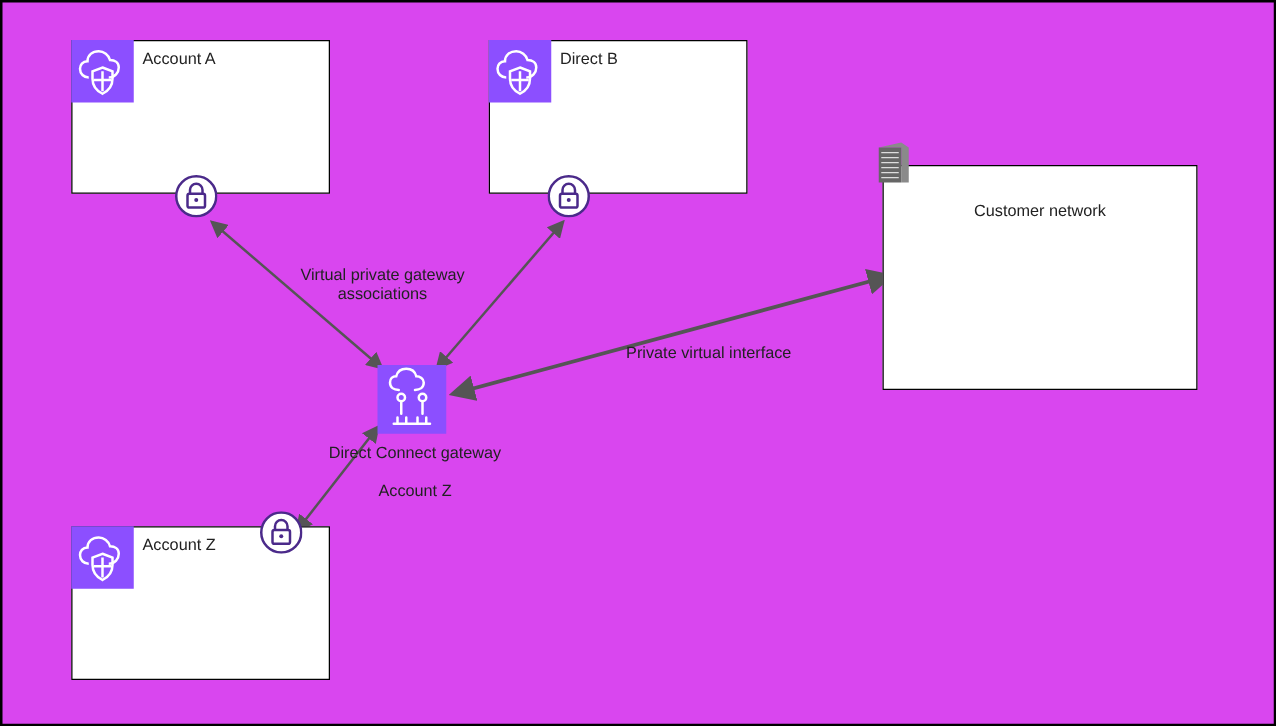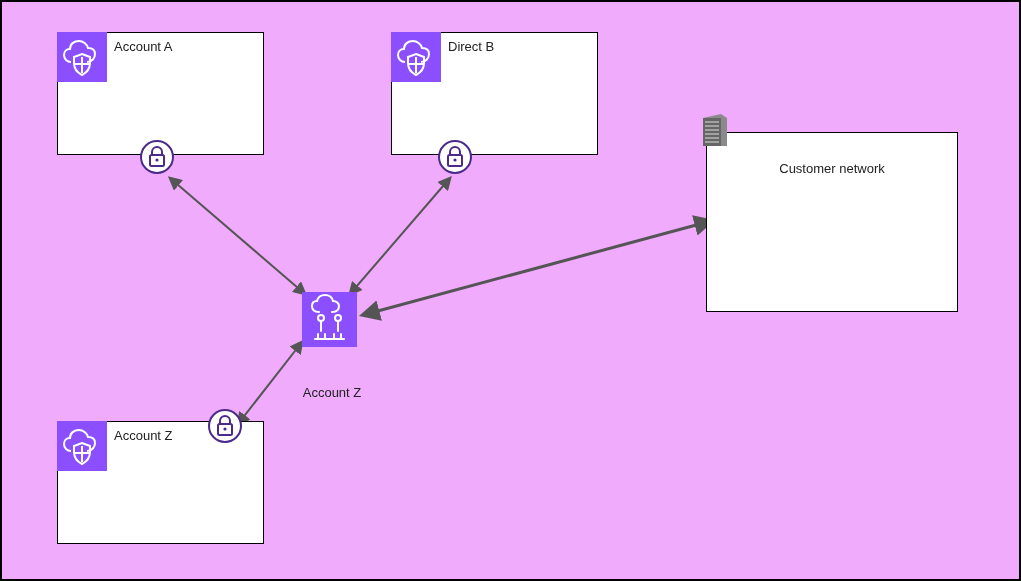--- a/index.html
+++ b/index.html
@@ -1,16 +1,16 @@
 <!DOCTYPE html>
 <html><head>
 <meta charset="utf-8">
 <style>
   html,body{margin:0;padding:0;font-family:Arial,Helvetica,sans-serif;font-size:13px;color:#222;}
-  .canvas{position:relative;width:1021px;height:581px;box-sizing:border-box;border:2px solid #000;background:#f0abfc;}
+  .canvas{position:relative;width:1021px;height:581px;box-sizing:border-box;border:2px solid #000;background:#d946ef;}
   .box{position:absolute;box-sizing:border-box;border:1px solid #000;background:#fff;}
   .box-label{position:absolute;font-size:13px;}
   .aws-icon{position:absolute;top:-1px;left:-1px;width:50px;height:50px;background:#8c4fff;}
   .dc-icon{position:absolute;width:55px;height:55px;background:#8c4fff;}
   .lock-badge{position:absolute;width:34px;height:34px;}
   .lock-badge svg{display:block;}
   .label{position:absolute;font-size:13px;text-align:center;white-space:pre;}
   svg.conn{position:absolute;top:0;left:0;width:1021px;height:581px;pointer-events:none;}
   .server-icon{position:absolute;width:30px;height:36px;}
 </style>
@@ -105,34 +105,38 @@
     <svg viewBox="0 0 55 55">
         <g fill="none" stroke="#fff" stroke-width="2" stroke-linecap="round">
       <path d="M17 20c-4 0-7-2-7-6 0-3 2-5 5-5 1-4 4-6 8-6 4 0 7 2 8 6 3 0 6 2 6 5 0 4-3 6-7 6"></path>
       <circle cx="19" cy="26" r="3"></circle>
           <circle cx="36" cy="26" r="3"></circle>
       <path d="M19 29v10 M36 29v10"></path>
       <path d="M13 47h29 M16 47v-5 M23 47v-5 M32 47v-5 M39 47v-5"></path>
     </g>
       </svg>
   </div>
+  <div class="label" style="left:250px;top:352px;width:160px;">Direct Connect gateway</div>
   <div class="label" style="left:290px;top:383px;width:80px;">Account Z</div>
 
   <div class="box" style="left:704px;top:130px;width:252px;height:180px;">
     <div class="box-label" style="left:0;right:0;top:28px;text-align:center;">Customer network</div>
   </div>
   <div class="server-icon" style="left:697px;top:110px;">
     <svg viewBox="0 0 30 36">
       <path d="M4 6 L22 2 L28 6 L28 34 L22 34 L22 6 Z" fill="#8a8a8a"></path>
       <rect x="4" y="6" width="18" height="28" fill="#666"></rect>
       <g stroke="#ddd" stroke-width="1">
         <line x1="6" y1="10" x2="20" y2="10"></line>
           <line x1="6" y1="14" x2="20" y2="14"></line>
         <line x1="6" y1="18" x2="20" y2="18"></line>
           <line x1="6" y1="22" x2="20" y2="22"></line>
         <line x1="6" y1="26" x2="20" y2="26"></line>
           <line x1="6" y1="30" x2="20" y2="30"></line>
       </g>
     </svg>
   </div>
 
+  <div class="label" style="left:224px;top:210px;width:160px;">Virtual private gateway
+associations</div>
+  <div class="label" style="left:480px;top:272px;width:170px;">Private virtual interface</div>
 
 </div>
 
 </body></html>

